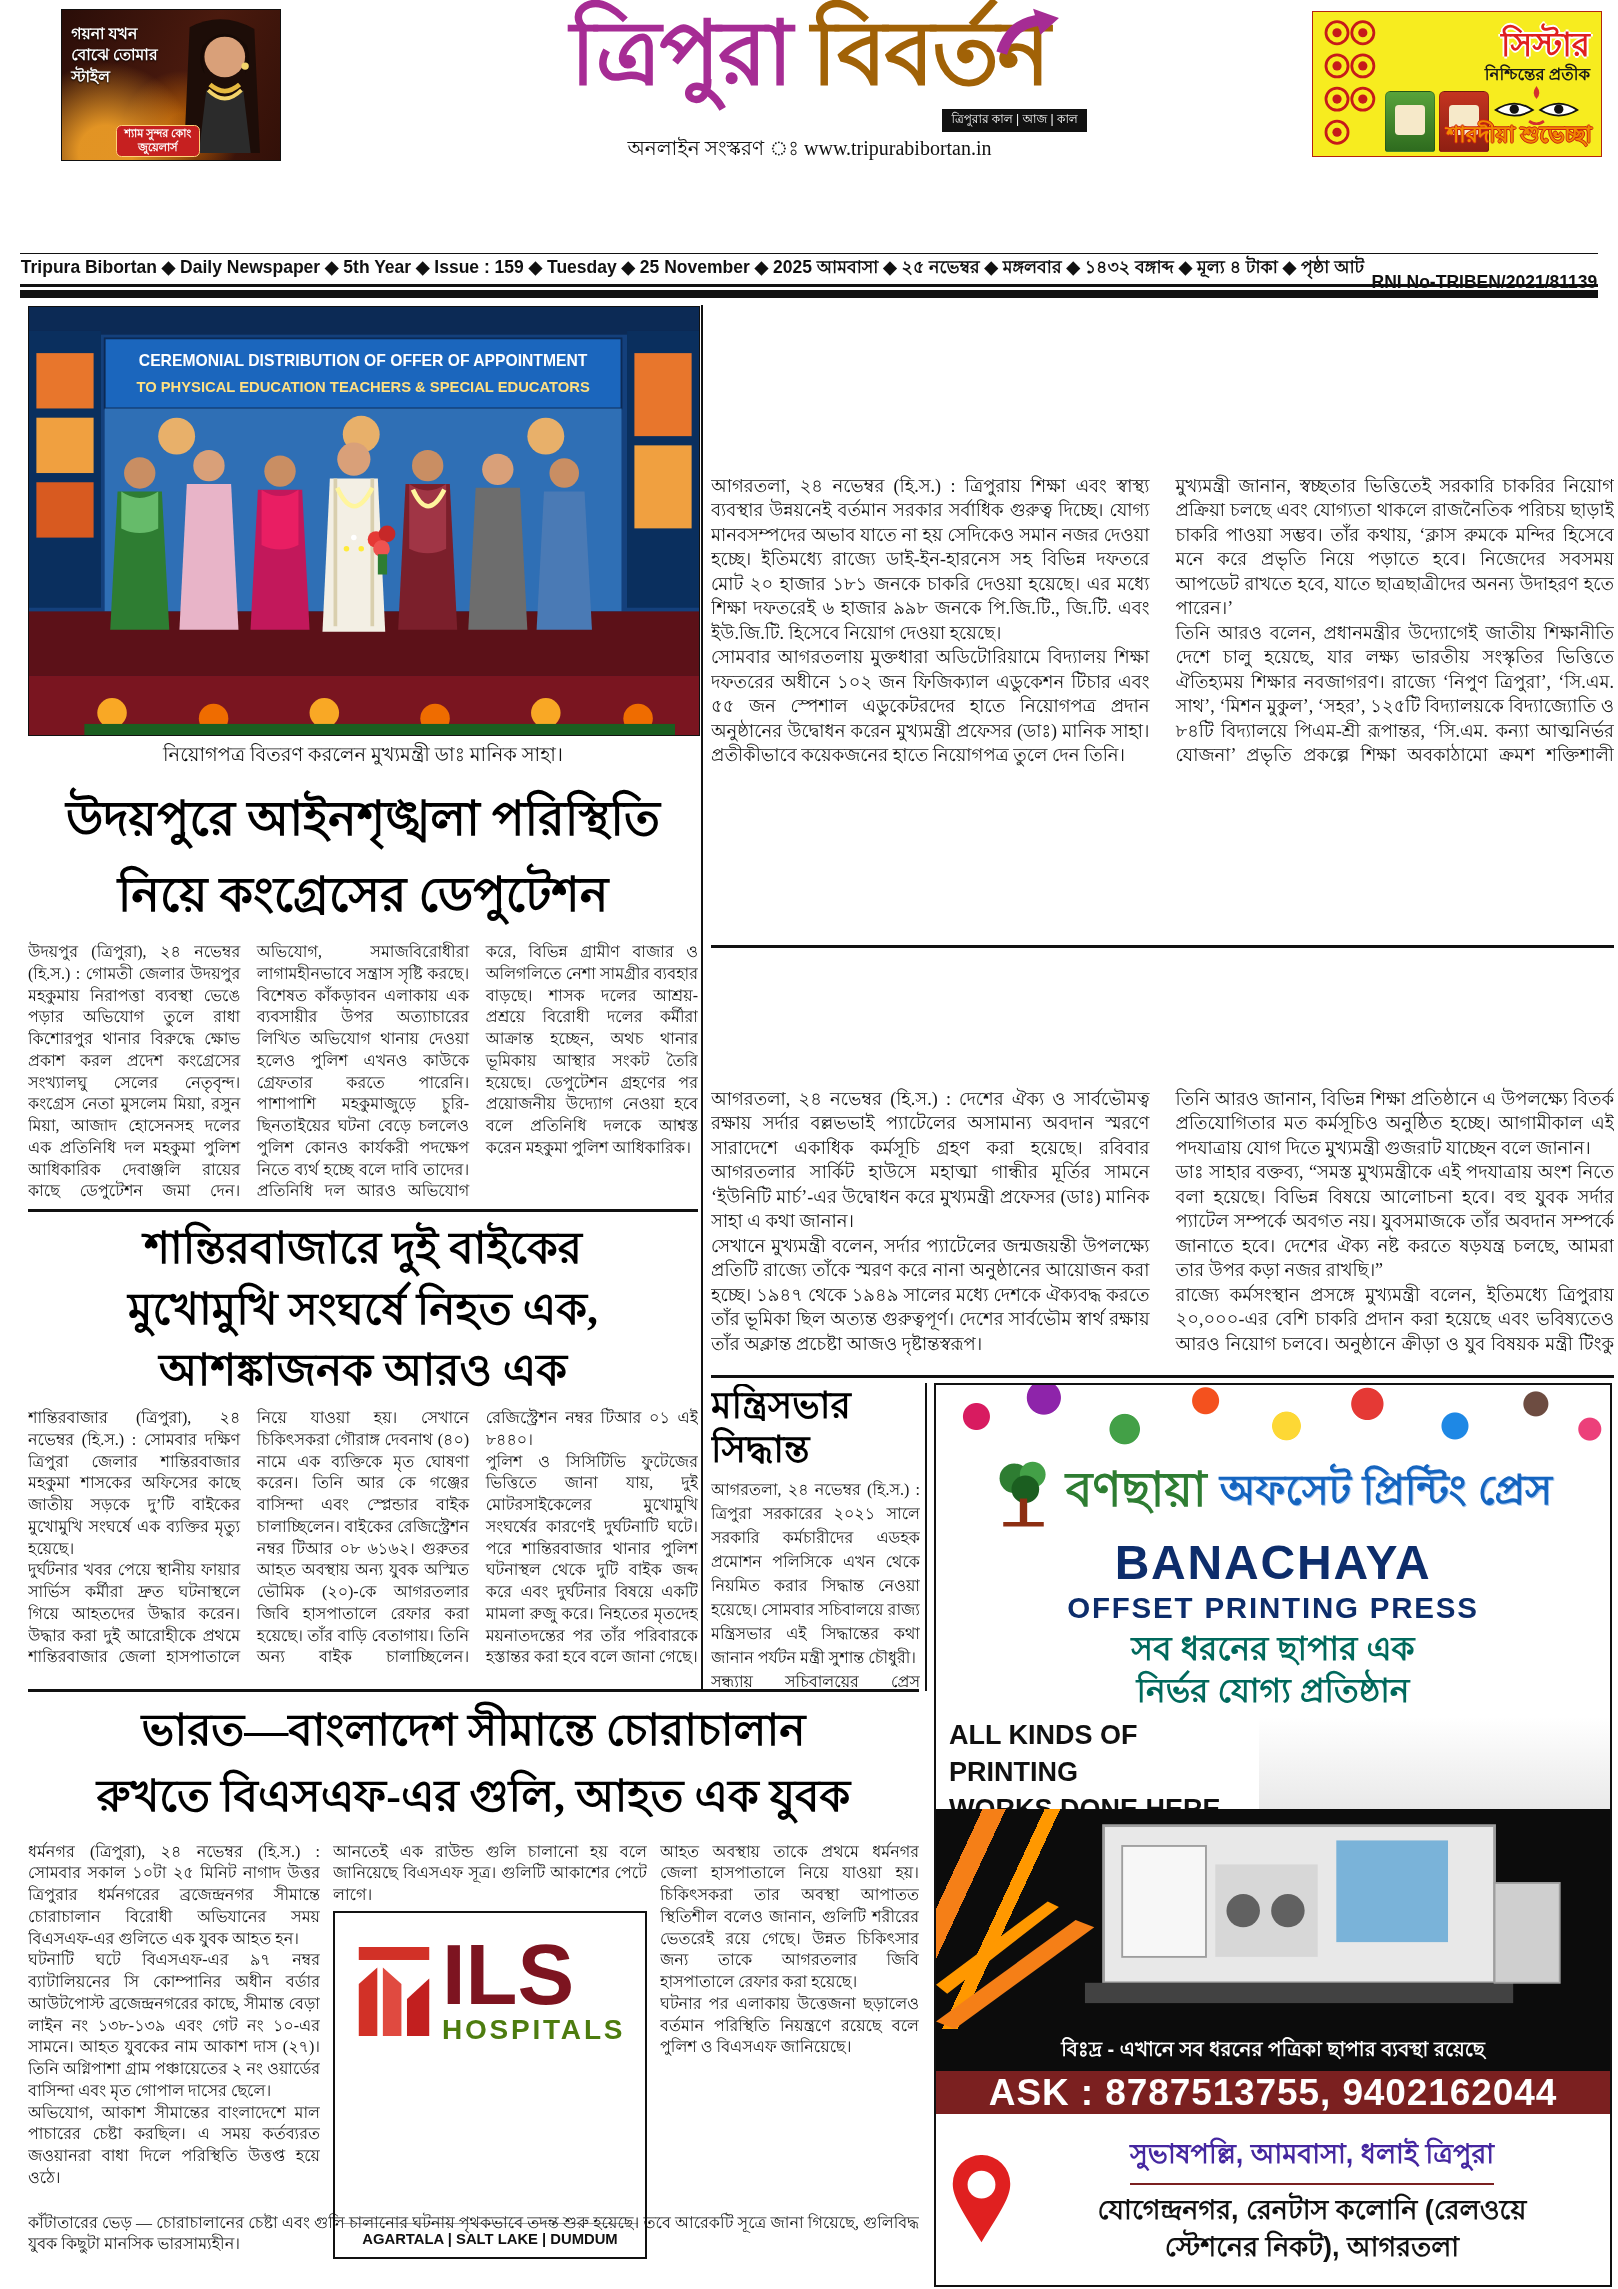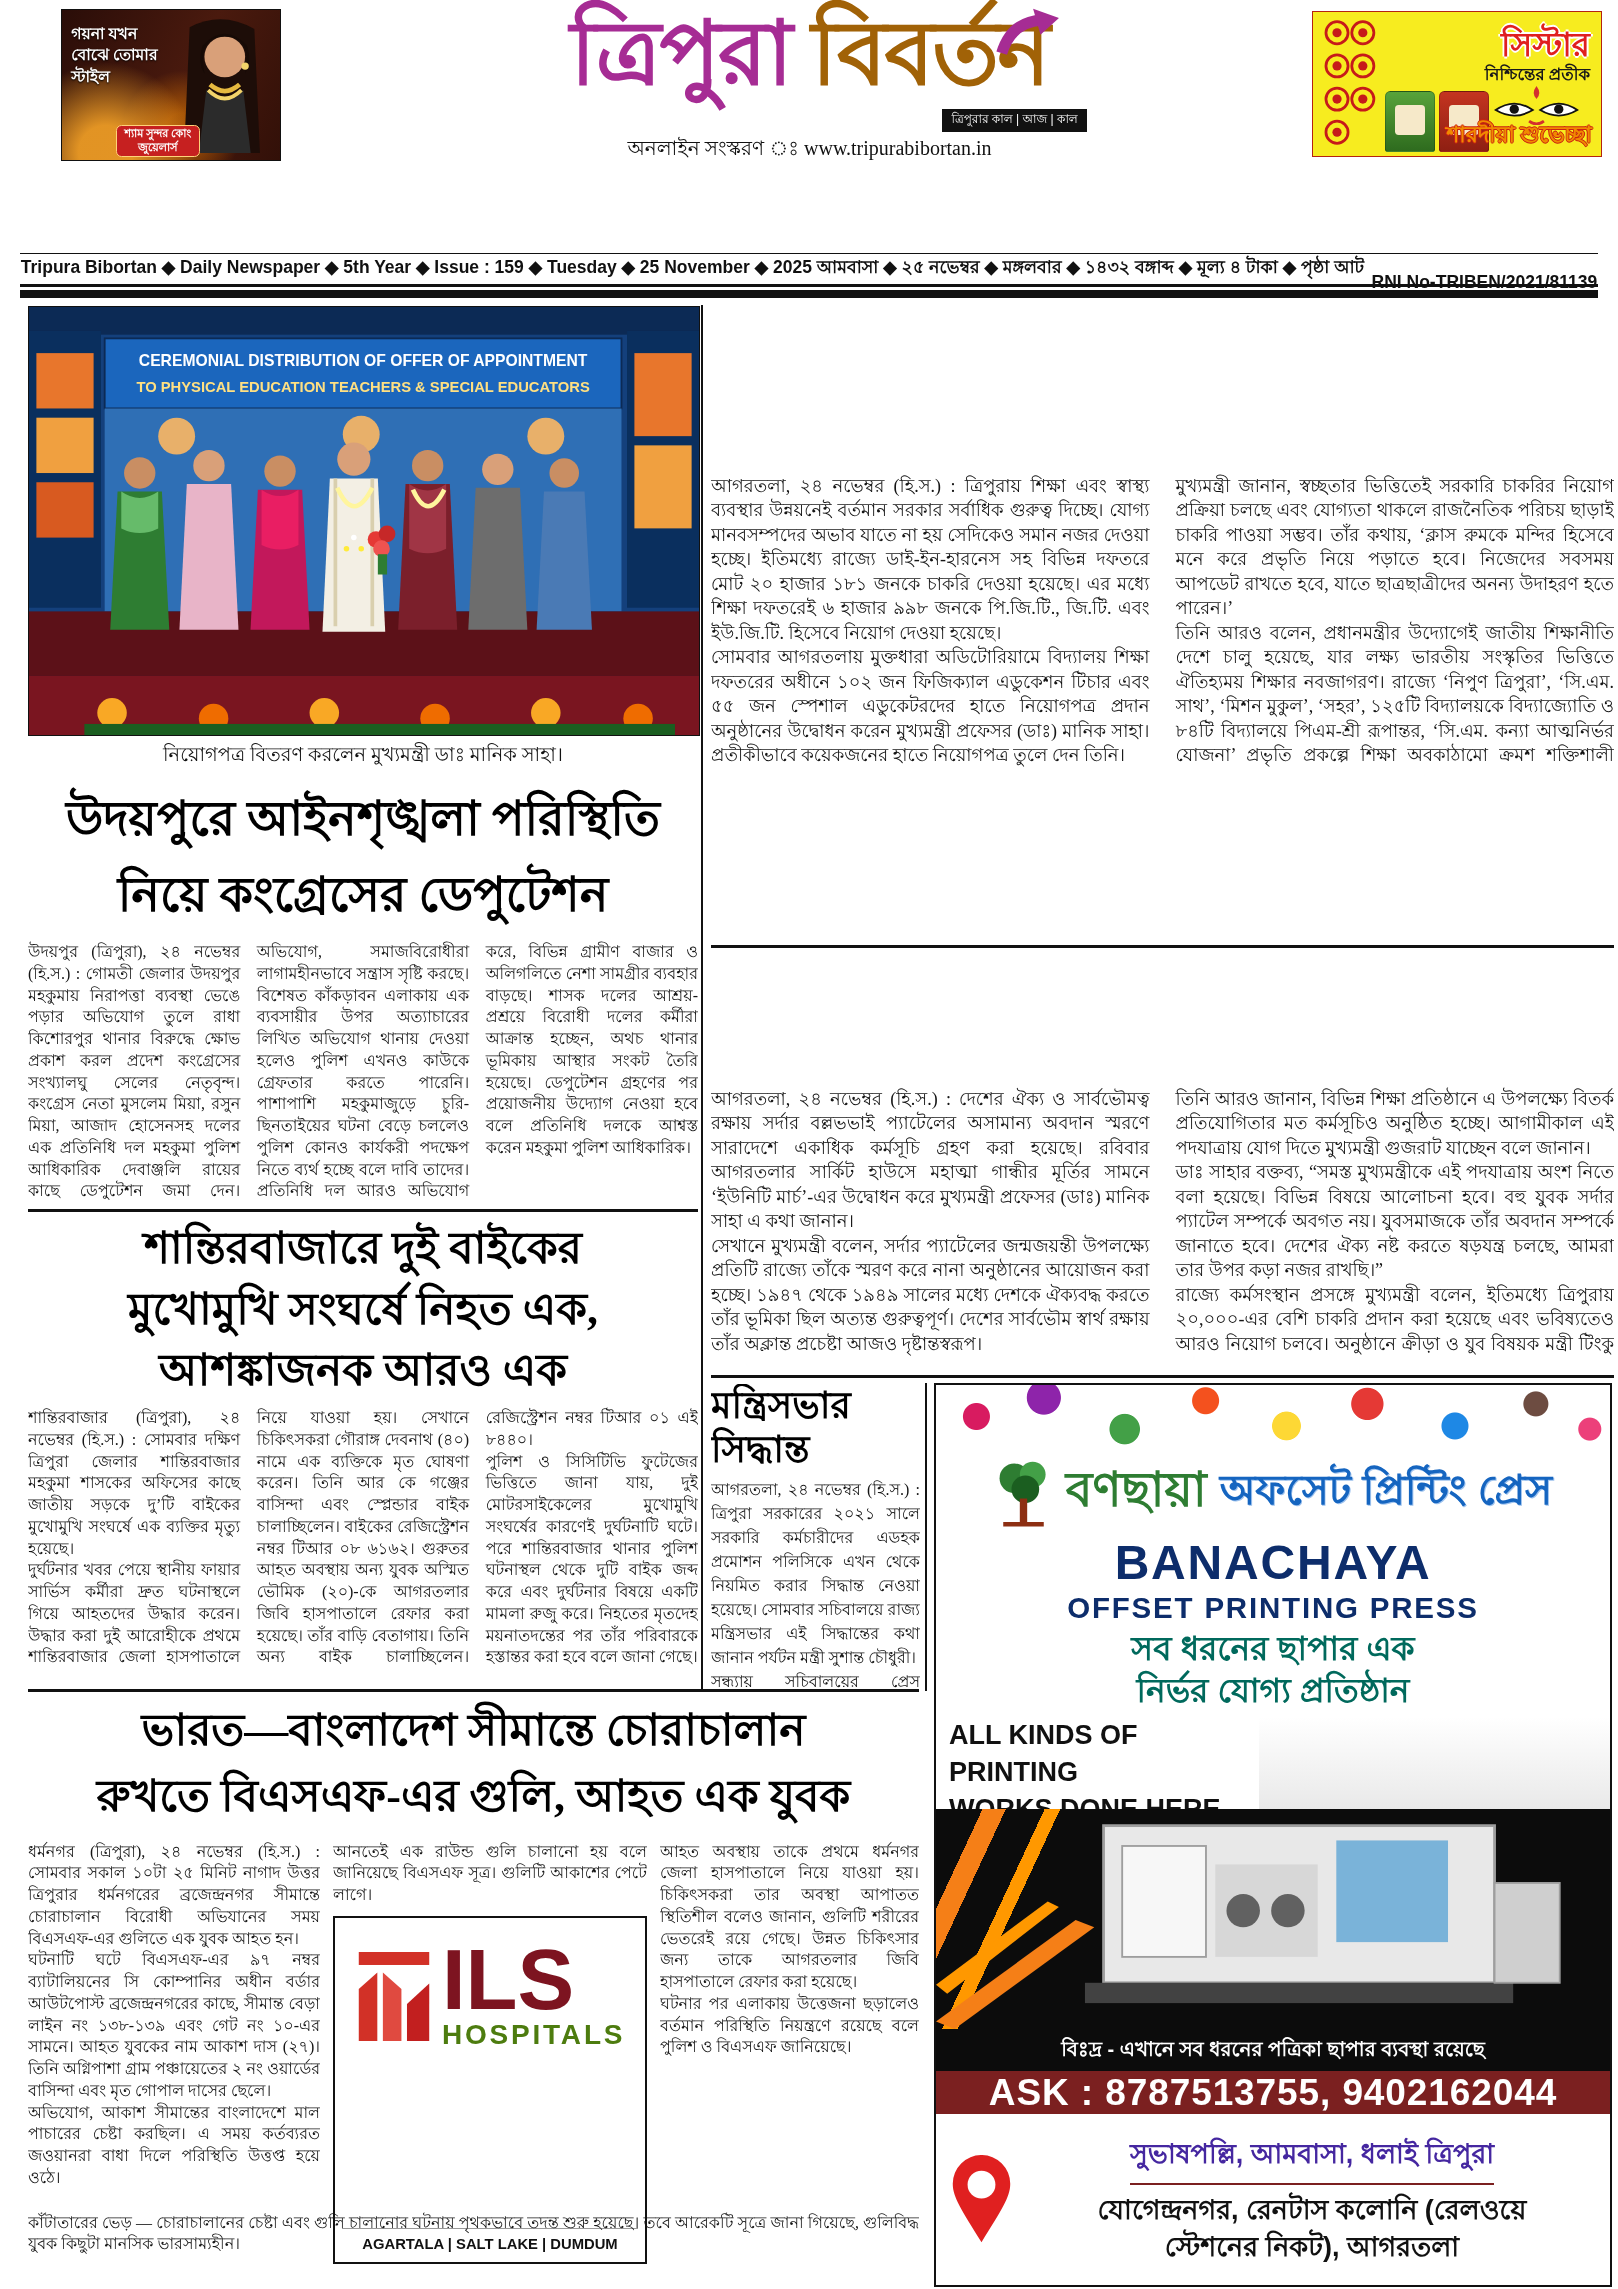--- a/index.html
+++ b/index.html
@@ -62,21 +62,21 @@
      column-count:3;column-gap:16.6px;}
   .rule-u{left:28px;top:1209px;width:670px;height:2.8px;}
   .santir-headline{left:28px;top:1218px;width:670px;height:183px;font-size:44px;line-height:61px;}
   .santir-body{left:28px;top:1407px;width:670px;height:279px;font-size:16px;line-height:1.36;
      column-count:3;column-gap:16.6px;}
   .rule-s{left:28px;top:1689px;width:891px;height:2.8px;}
   .bsf{left:28px;top:1698px;width:891px;height:587px;}
   .bsf-headline{width:100%;height:137px;font-size:44px;line-height:66px;}
   .bsf-grid{display:grid;grid-template-columns:292px 314px 1fr;gap:13px;margin-top:5.5px;height:441px;}
   .bsf-col{font-size:16px;line-height:1.36;}
-  .bsf-mid{display:flex;flex-direction:column;gap:5.5px;justify-content:space-between;}
+  .bsf-mid{display:flex;flex-direction:column;gap:5.5px;}
   .bsf-footer{grid-column:1/4;font-size:16px;line-height:1.36;margin-top:-65px;}
   .ad-ils{border:2.8px solid #111;background:#fff;height:325px;padding:9.2px 7.4px;display:flex;
      flex-direction:column;align-items:center;justify-content:space-between;}
   .ils-row{display:flex;align-items:center;gap:9.2px;margin-top:14.8px;}
   .ils-name{font-family:"Liberation Sans",sans-serif;font-size:85px;font-weight:800;color:#7d1420;line-height:.9;}
   .ils-sub{font-family:"Liberation Sans",sans-serif;font-size:28px;font-weight:800;color:#4d7c0f;letter-spacing:2.8px;}
   .ils-loc{font-family:"Liberation Sans",sans-serif;font-size:14.8px;font-weight:800;color:#111;
      border-top:1.8px solid #999;padding-top:7.4px;width:100%;text-align:center;}
 
   .divider-main-v{left:701px;top:305px;width:1.8px;height:1384px;}

